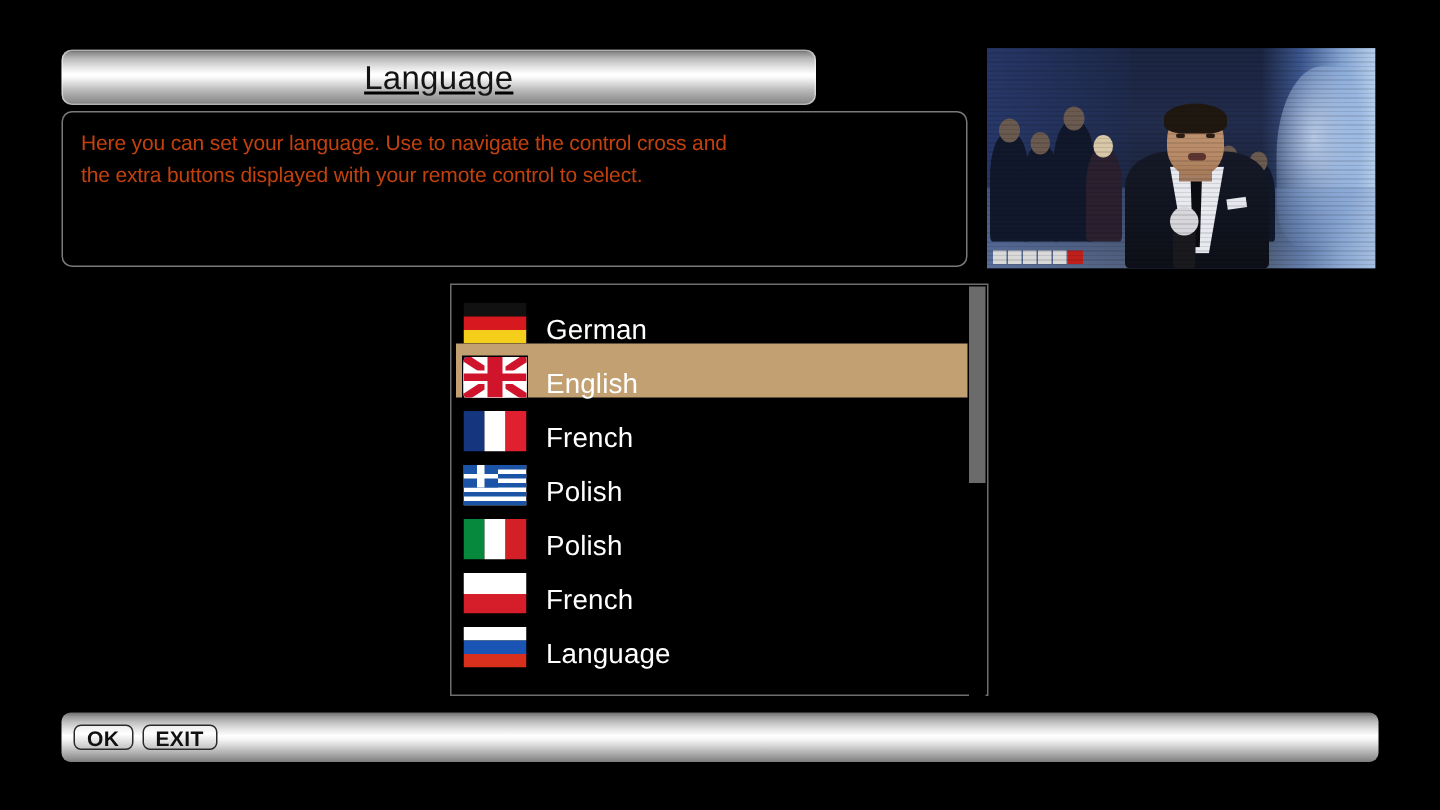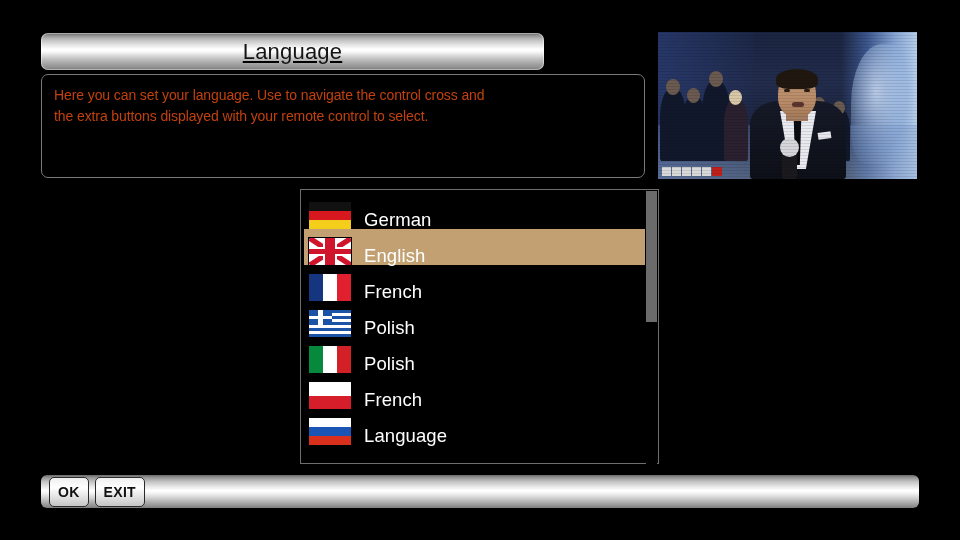--- a/index.html
+++ b/index.html
@@ -269,21 +269,21 @@
         #b4b4b4 80%,
         #9a9a9a 90%,
         #7d7d7d 100%);
     display: flex;
     align-items: center;
     padding-left: 8px;
     box-sizing: border-box;
     gap: 6px;
   }
   .soft-btn {
-    height: 30px;
+    height: 17px;
     min-width: 34px;
     padding: 0 8px;
     border: 1px solid #2a2a2a;
     border-radius: 5px;
     background: linear-gradient(to bottom, #efefef 0%, #ffffff 35%, #e0e0e0 70%, #c4c4c4 100%);
     display: flex;
     align-items: center;
     justify-content: center;
     font-size: 14px;
     font-weight: bold;

